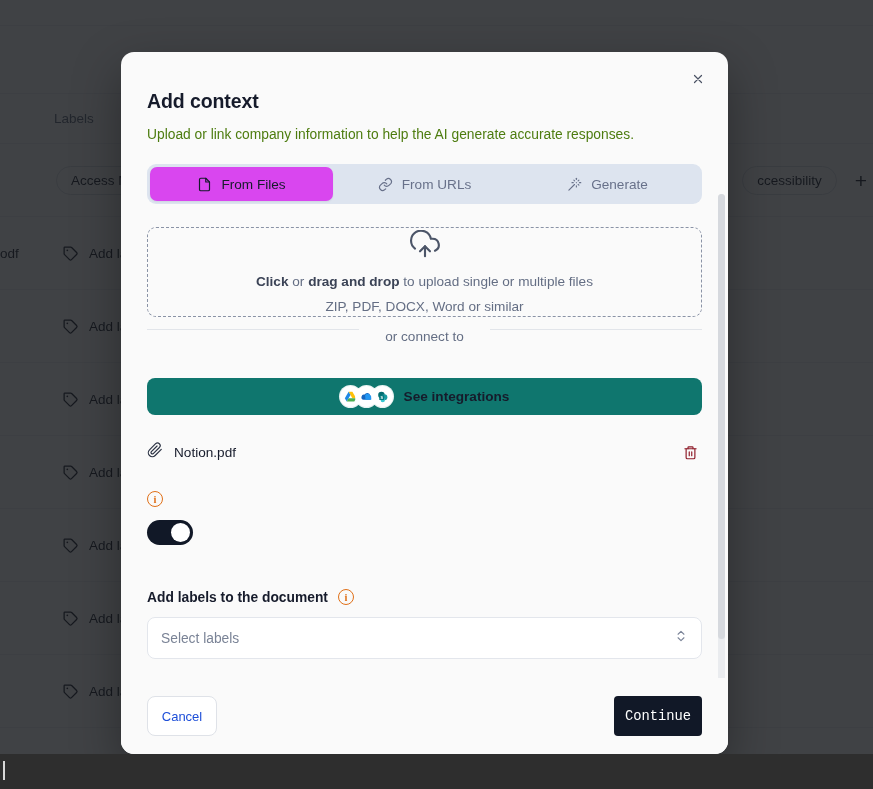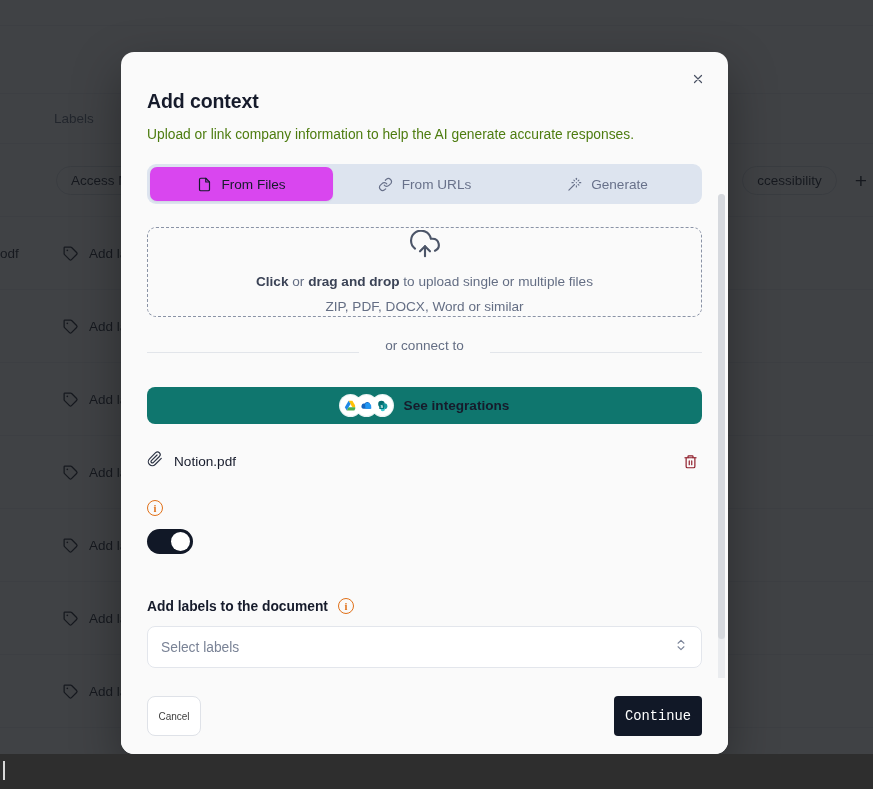--- a/index.html
+++ b/index.html
@@ -225,23 +225,23 @@
   }
   .dz-line1 b { color: #3b4356; font-weight: 700; }
   .dz-line2 {
     margin-top: 10px;
     font-size: 13.6px;
     color: #646e84;
   }
 
   
   .divider {
-    margin-top: 21px;
-    display: flex;
-    align-items: flex-end;
+    margin-top: 12px;
+    display: flex;
+    align-items: flex-start;
     gap: 26px;
   }
   .divider .line {
     flex: 1;
     height: 1px;
     background: #e2e5ea;
   }
   .divider .txt {
     font-size: 13.6px;
     color: #646e84;
@@ -369,27 +369,27 @@
     left: 0; right: 0;
     bottom: 0;
     height: 76px;
     background: #fafafa;
     display: flex;
     align-items: center;
     justify-content: space-between;
     padding: 0 26px;
   }
   .btn-cancel {
-    width: 54px;
+    width: 70px;
     height: 40px;
     border: 1px solid #dfe2e8;
     border-radius: 8px;
     background: #ffffff;
-    font-size: 10px;
-    color: #404040;
+    font-size: 13px;
+    color: #1d4ed8;
     font-family: "Liberation Sans", sans-serif;
     cursor: pointer;
     display: flex; align-items: center; justify-content: center;
   }
   .btn-continue {
     width: 88px;
     height: 40px;
     border: none;
     border-radius: 4px;
     background: #111827;

